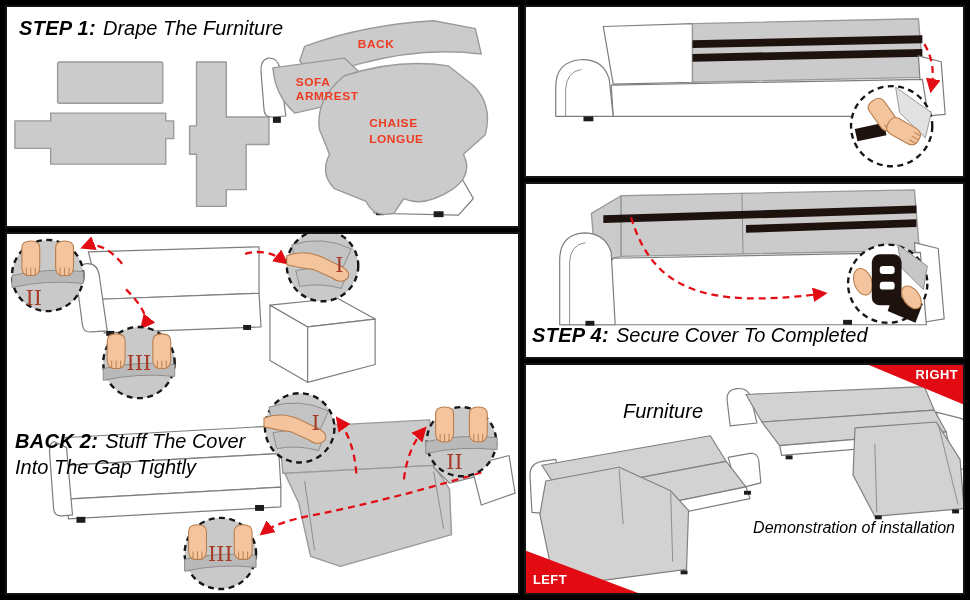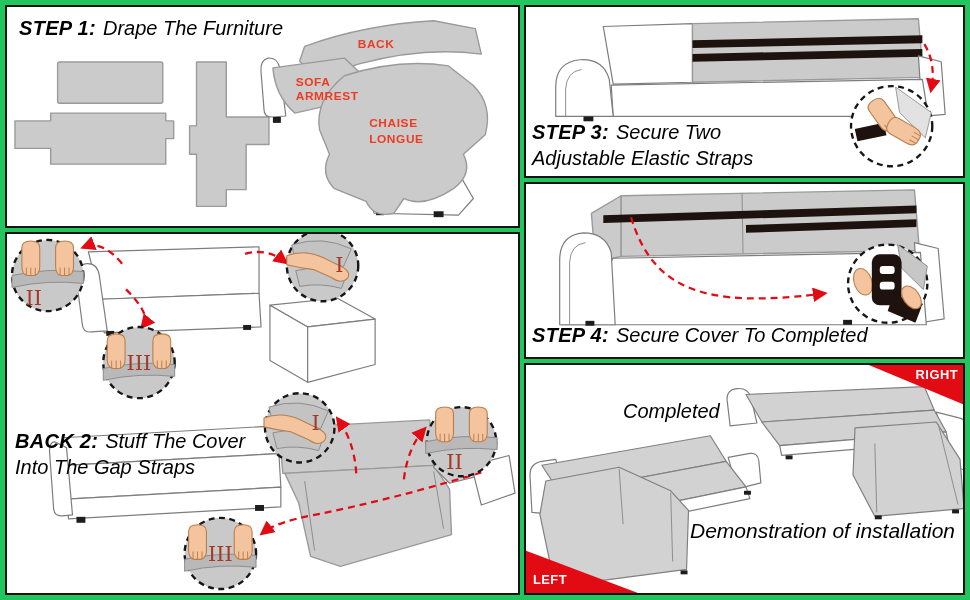--- a/index.html
+++ b/index.html
@@ -1,34 +1,34 @@
 <!DOCTYPE html>
 <html><head>
 <meta charset="utf-8">
 <style>
   html,body{margin:0;padding:0;background:#fff}
-  #page{position:relative;width:970px;height:600px;background:#22c55e;overflow:hidden;
+  #page{position:relative;width:970px;height:600px;background:#000000;overflow:hidden;
         font-family:"Liberation Sans",sans-serif;color:#000}
   .panel{position:absolute;border:2px solid #141414;background:#fff;box-sizing:border-box}
   #panel1{left:5px;top:5px;width:515px;height:223px}
   #panel2{left:5px;top:232px;width:515px;height:363px}
   #panel3{left:524px;top:5px;width:441px;height:173px}
   #panel4{left:524px;top:182px;width:441px;height:177px}
   #panel5{left:524px;top:363px;width:441px;height:232px}
   .panel svg{position:absolute;left:0;top:0;width:100%;height:100%;display:block}
   .step-title{position:absolute;font-style:italic;font-size:20px;line-height:1.32;white-space:nowrap;z-index:3}
   .step-title b{font-weight:700;margin-right:7px;letter-spacing:.3px}
   #t1{left:12px;top:8px}
   #t2{left:8px;top:194px}
   #t3{left:6px;top:112px}
   #t4{left:6px;top:138px}
   #t5{left:8px;top:6px}
   #t5b{left:97px;top:33px}
   #caption{position:absolute;right:8px;top:152px;text-align:right;font-style:italic;
-           font-size:21px;line-height:1.32;z-index:3}
+           font-size:16px;line-height:1.32;z-index:3}
   .lblred{fill:#ee3b22;font-family:"Liberation Sans",sans-serif;font-weight:700;font-size:12px;letter-spacing:.6px}
   .numeral{fill:#a63825;font-family:"DejaVu Serif",serif;font-size:21px;text-anchor:middle}
   .badge-text{fill:#fff;font-family:"Liberation Sans",sans-serif;font-weight:700;font-size:13px;letter-spacing:.5px}
   .gray{fill:#cbcbcb;stroke:#9a9a9a;stroke-width:1.4;stroke-linejoin:round}
   .gray2{fill:#d2d2d2;stroke:#808080;stroke-width:1.2;stroke-linejoin:round}
   .white{fill:#ffffff;stroke:#7d7d7d;stroke-width:1.2;stroke-linejoin:round}
   .strap{fill:#1d120d;stroke:none}
   .foot{fill:#1d1d1d}
   .dashcirc{stroke:#161616;stroke-width:2.4;stroke-dasharray:6 4.5}
   .arrow{fill:none;stroke:#e30b13;stroke-width:2.3;stroke-dasharray:7 5}
@@ -86,21 +86,21 @@
         <text class="lblred" x="291" y="95">ARMREST</text>
         <text class="lblred" x="365" y="122">CHAISE</text>
         <text class="lblred" x="365" y="138">LONGUE</text>
       </g>
     </svg>
   </section>
 
   <section class="panel" id="panel2">
     <div class="step-title" id="t2">
       <b>BACK 2:</b><span>Stuff The Cover</span><br>
-      <span>Into The Gap Straps</span>
+      <span>Into The Gap Tightly</span>
     </div>
     <svg viewBox="0 0 515 363" preserveAspectRatio="none">
       <defs>
         <marker id="m2" viewBox="0 0 10 10" refX="7" refY="5" markerWidth="6.5" markerHeight="6.5" orient="auto">
           <path d="M0,0 L10,5 L0,10 Z" fill="#e30b13"></path>
         </marker>
       </defs>
 
       <g>
         <path class="white" d="M82,18 L254,13 L254,60 L94,66 Z"></path>
@@ -169,24 +169,20 @@
         <circle class="dashcirc" r="36" fill="#c9c9c9"></circle>
         <use href="#edge" transform="translate(0,4)"></use>
         <use href="#hand" transform="translate(-23,-8)"></use>
         <use href="#hand" transform="translate(23,-8)"></use>
         <text class="numeral" x="0" y="8">III</text>
       </g>
     </svg>
   </section>
 
   <section class="panel" id="panel3">
-    <div class="step-title" id="t3">
-      <b>STEP 3:</b><span>Secure Two</span><br>
-      <span>Adjustable Elastic Straps</span>
-    </div>
     <svg viewBox="0 0 441 173" preserveAspectRatio="none">
       <defs>
         <marker id="m3" viewBox="0 0 10 10" refX="7" refY="5" markerWidth="6.5" markerHeight="6.5" orient="auto">
           <path d="M0,0 L10,5 L0,10 Z" fill="#e30b13"></path>
         </marker>
       </defs>
       <g>
         <path class="white" d="M78,20 L168,17 L168,77 L88,79 Z"></path>
         <path class="gray" d="M168,17 L396,12 L401,72 L168,77 Z"></path>
         <path class="strap" d="M168,34 L400,29 L400,37 L168,42 Z"></path>
@@ -243,21 +239,21 @@
         <rect x="-8" y="-18" width="15" height="8" rx="3" fill="#ffffff"></rect>
         <rect x="-8" y="-2" width="15" height="8" rx="3" fill="#ffffff"></rect>
         <path class="strap" d="M6,10 L34,24 L28,40 L0,28 Z"></path>
         <ellipse cx="24" cy="14" rx="8" ry="13" transform="rotate(-35 24 14)" fill="#f4c49e" stroke="#b97f4e" stroke-width="1.1"></ellipse>
       </g>
     </svg>
   </section>
 
   <section class="panel" id="panel5">
     <div class="step-title" id="t5b">
-      <span>Completed</span>
+      <span>Furniture</span>
     </div>
     <div id="caption">
       <span>Demonstration of installation</span><br>
     </div>
     <svg viewBox="0 0 441 232" preserveAspectRatio="none">
 
       <g>
         <path class="white" d="M206,62 l-3,-26 q-1,-11 10,-12 q11,-1 14,9 l6,26 Z"></path>
         <path class="white" d="M414,48 L438,54 Q444,56 444,64 L446,108 L428,102 Z"></path>
         <path class="gray2" d="M222,30 L402,22 L412,46 L238,58 Z"></path>

